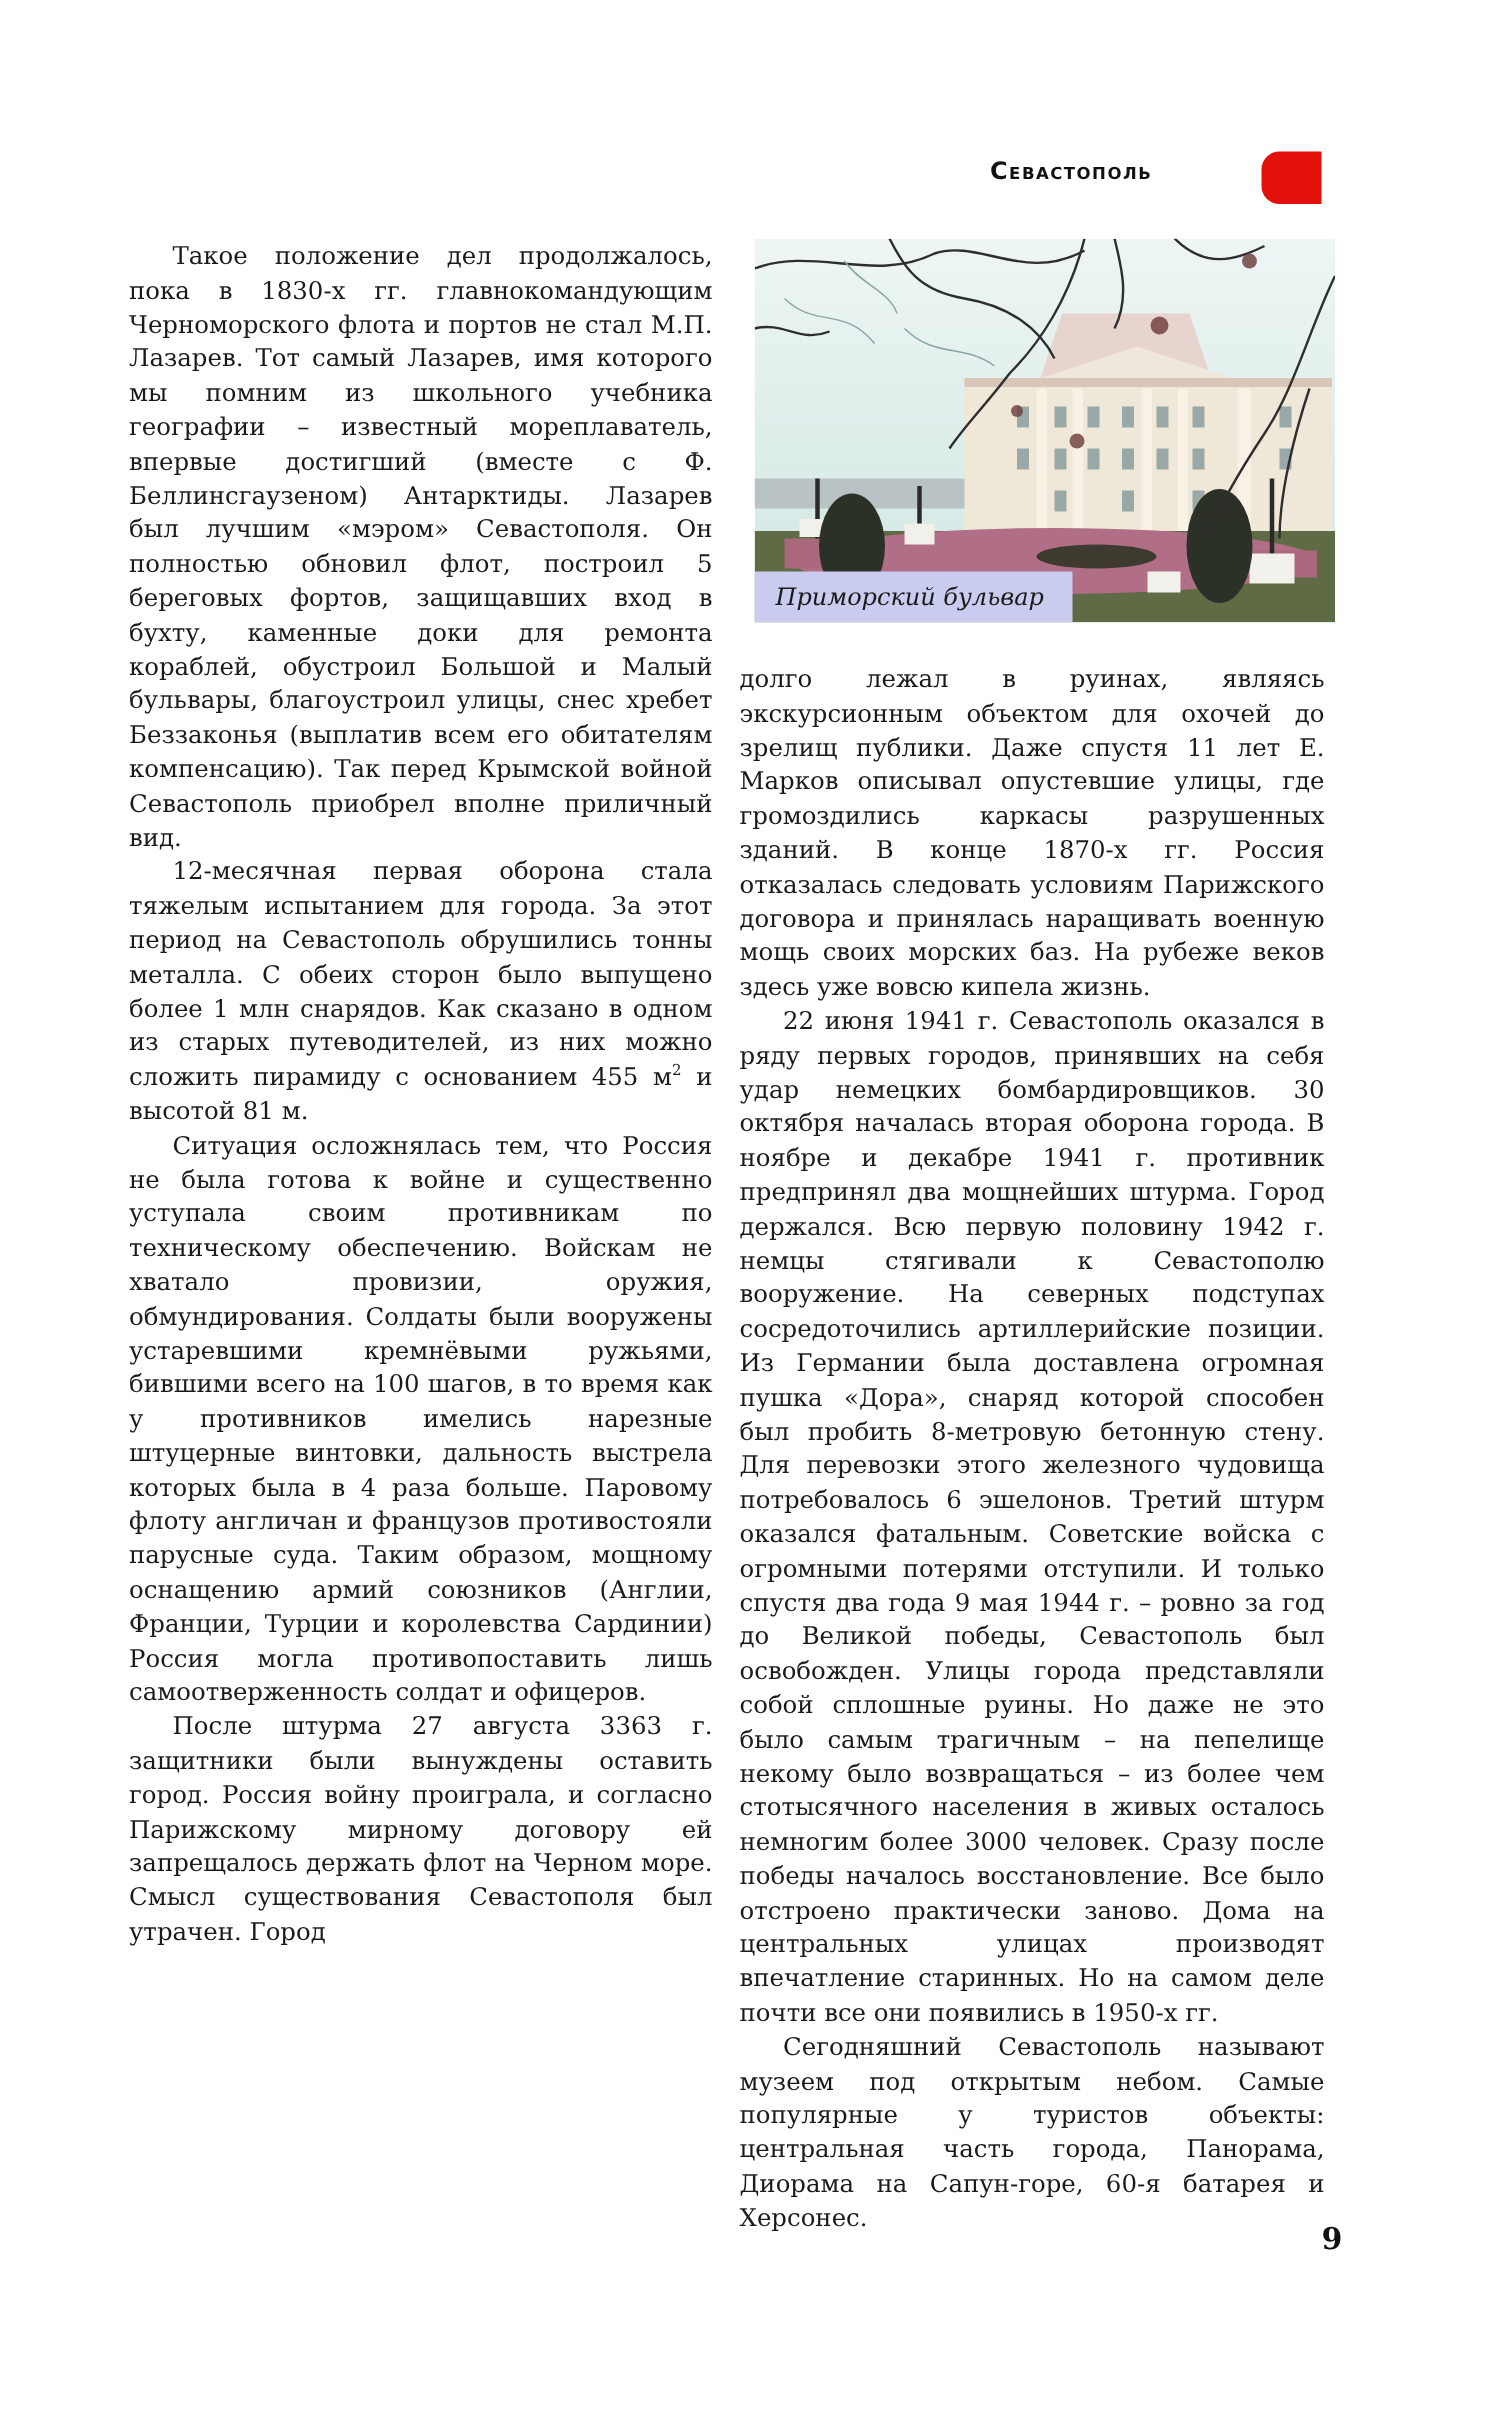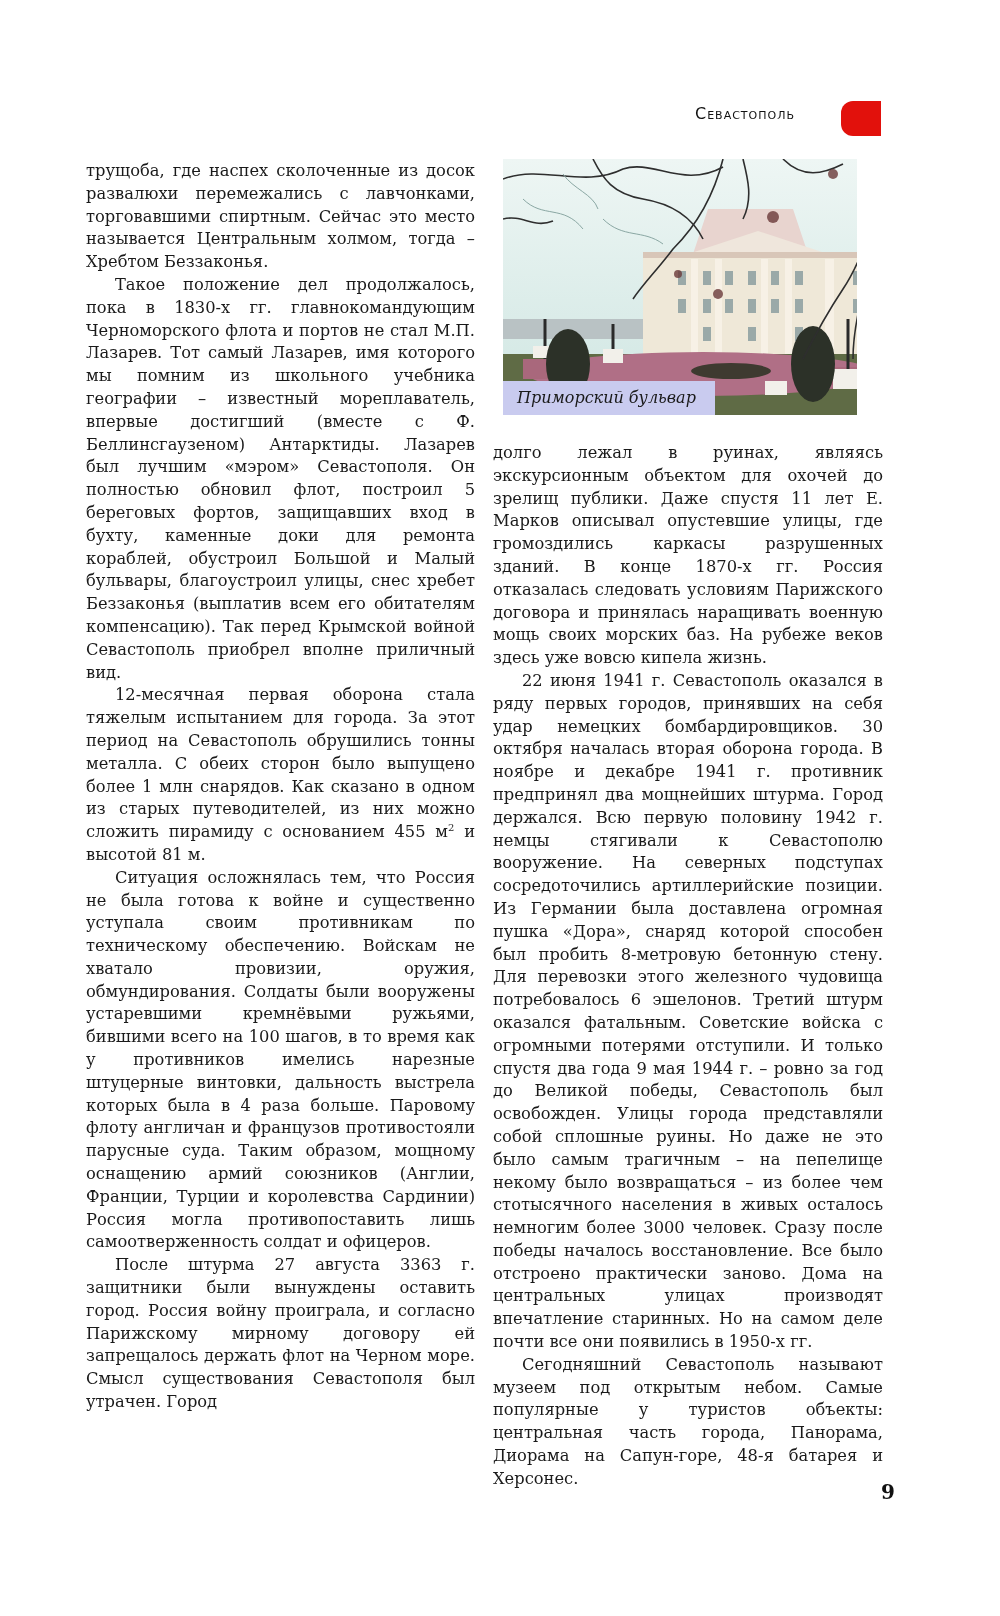--- a/index.html
+++ b/index.html
@@ -1,37 +1,37 @@
 <!DOCTYPE html>
 <html><head>
 <meta charset="utf-8">
 <style>
   html, body { margin: 0; padding: 0; background: #ffffff; }
   body { width: 1000px; height: 1616px; position: relative; overflow: hidden; }
   .page { position: absolute; left: 0; top: 0; width: 1000px; height: 1616px; background: #fff; }
   .running-head {
-    position: absolute; top: 104px; left: 660px; width: 170px; text-align: center;
-    font-family: "DejaVu Sans", sans-serif; font-weight: normal; font-size: 16px;
+    position: absolute; top: 104px; left: 660px; width: 170px; text-align: left;
+    font-family: "DejaVu Sans", sans-serif; font-weight: bold; font-size: 16px;
     color: #111; letter-spacing: 1px; font-variant: small-caps;
   }
   .tab-marker {
     position: absolute; top: 101px; left: 841px; width: 40px; height: 35px;
     background: #e2110c; border-radius: 12px 0 0 12px;
   }
   .col {
     position: absolute; top: 160px;
     font-family: "DejaVu Serif", serif; font-size: 16.3px; line-height: 22.8px;
     color: #1a1a1a; text-align: justify; hyphens: manual;
   }
   .col-left { left: 86px; width: 389px; }
   .col-right { left: 493px; width: 390px; top: 442px; }
   .col p { margin: 0; text-indent: 0; }
   .col p.indent { text-indent: 29px; }
   .figure {
-    position: absolute; left: 503px; top: 159px; width: 354px; height: 256px;
+    position: absolute; left: 503px; top: 159px; width: 387px; height: 256px;
     overflow: hidden;
   }
   .figure svg { display: block; }
   .caption {
     position: absolute; left: 0; bottom: 0; width: 212px; height: 34px;
     background: #c9cbef; 
     font-family: "DejaVu Serif", serif; font-style: italic; font-size: 16px;
     color: #1a1a1a; line-height: 34px; padding-left: 14px; box-sizing: border-box;
   }
   .folio {
@@ -42,21 +42,20 @@
 </style>
 </head>
 <body>
 
 <div class="page">
 
   <div class="running-head">Севастополь</div>
   <div class="tab-marker"></div>
 
   <div class="col col-left">
-    <p>трущоба, где наспех сколоченные из досок развалюхи перемежались с лавчонками, торговавшими спиртным. Сейчас это место называется Центральным холмом, тогда – Хребтом Беззаконья.</p>
     <p class="indent">Такое положение дел продолжалось, пока в 1830-х гг. главнокомандующим Черноморского флота и портов не стал М.П. Лазарев. Тот самый Лазарев, имя которого мы помним из школьного учебника географии – известный мореплаватель, впервые достигший (вместе с Ф. Беллинсгаузеном) Антарктиды. Лазарев был лучшим «мэром» Севастополя. Он полностью обновил флот, построил 5 береговых фортов, защищавших вход в бухту, каменные доки для ремонта кораблей, обустроил Большой и Малый бульвары, благоустроил улицы, снес хребет Беззаконья (выплатив всем его обитателям компенсацию). Так перед Крымской войной Севастополь приобрел вполне приличный вид.</p>
     <p class="indent"><span>12-месячная первая оборона стала тяжелым испытанием для города. За этот период на Севастополь обрушились тонны металла. С обеих сторон было выпущено более 1 млн снарядов. Как сказано в одном из старых путеводителей,  из них можно сложить пирамиду с основанием 455 м</span><sup>2</sup><span> и высотой 81 м.</span></p>
     <p class="indent">Ситуация осложнялась тем, что Россия не была готова к войне и существенно уступала своим противникам по техническому обеспечению. Войскам не хватало провизии, оружия, обмундирования. Солдаты были вооружены устаревшими кремнёвыми ружьями, бившими всего на 100 шагов, в то время как у противников имелись нарезные штуцерные винтовки, дальность выстрела которых была в 4 раза больше. Паровому флоту англичан и французов противостояли парусные суда. Таким образом, мощному оснащению армий союзников (Англии, Франции, Турции и королевства Сардинии) Россия могла противопоставить лишь самоотверженность солдат и офицеров.</p>
     <p class="indent">После штурма 27 августа 3363 г. защитники были вынуждены оставить город. Россия войну проиграла, и согласно Парижскому мирному договору ей запрещалось держать флот на Черном море. Смысл существования Севастополя был утрачен. Город</p>
   </div>
 
   <div class="figure">
     <svg width="387" height="256" viewBox="0 0 387 256">
       <defs>
         <linearGradient id="sky" x1="0" y1="0" x2="0" y2="1">
@@ -142,17 +141,17 @@
         <circle cx="175" cy="115" r="4"></circle>
           <circle cx="215" cy="135" r="5"></circle>
       </g>
     </svg>
     <div class="caption">Приморский бульвар</div>
   </div>
 
   <div class="col col-right">
     <p>долго лежал в руинах, являясь экскурсионным объектом для охочей до зрелищ публики. Даже спустя 11 лет Е. Марков описывал опустевшие улицы, где громоздились каркасы разрушенных зданий. В конце 1870-х гг. Россия отказалась следовать условиям Парижского договора и принялась наращивать военную мощь своих морских баз. На рубеже веков здесь уже вовсю кипела жизнь.</p>
     <p class="indent">22 июня 1941 г. Севастополь оказался в ряду первых городов, принявших на себя удар немецких бомбардировщиков. 30 октября началась вторая оборона города. В ноябре и декабре 1941 г. противник предпринял два мощнейших штурма. Город держался. Всю первую половину 1942 г. немцы стягивали к Севастополю вооружение. На северных подступах сосредоточились артиллерийские позиции. Из Германии была доставлена огромная пушка «Дора», снаряд которой способен был пробить 8-метровую бетонную стену. Для перевозки этого железного чудовища потребовалось 6 эшелонов. Третий штурм оказался фатальным. Советские войска с огромными потерями отступили. И только спустя два года 9 мая 1944 г. – ровно за год до Великой победы, Севастополь был освобожден. Улицы города представляли собой сплошные руины. Но даже не это было самым трагичным – на пепелище некому было возвращаться – из более чем стотысячного населения в живых осталось немногим более 3000 человек. Сразу после победы началось восстановление. Все было отстроено практически заново. Дома на центральных улицах производят впечатление старинных. Но на самом деле почти все они появились в 1950-х гг.</p>
-    <p class="indent">Сегодняшний Севастополь называют музеем под открытым небом. Самые популярные у туристов объекты: центральная часть города, Панорама, Диорама на Сапун-горе, 48-я батарея и Херсонес.</p>
+    <p class="indent">Сегодняшний Севастополь называют музеем под открытым небом. Самые популярные у туристов объекты: центральная часть города, Панорама, Диорама на Сапун-горе, 60-я батарея и Херсонес.</p>
   </div>
 
   <div class="folio">9</div>
 </div>
 
 </body></html>

